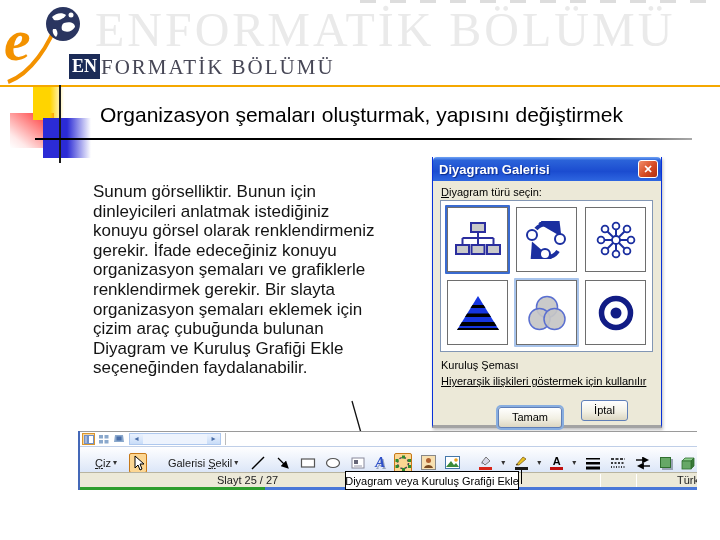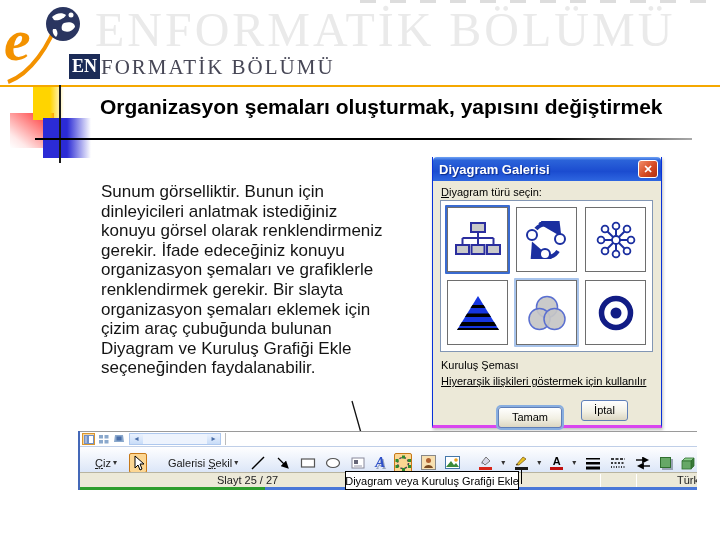--- a/index.html
+++ b/index.html
@@ -24,35 +24,35 @@
   .hdr-rule { position:absolute; left:0; top:85px; width:720px; height:2px; background:#F5A800; }
 
   
   .sq-yellow { position:absolute; left:33px; top:87px; width:31px; height:33px;
           background:linear-gradient(to right,#FFD400 55%, rgba(255,212,0,0)); }
   .sq-red { position:absolute; left:10px; top:113px; width:44px; height:35px;
           background:linear-gradient(to bottom left,#FF2020, #FFE9E9 80%, #FFF); }
   .sq-blue { position:absolute; left:43px; top:118px; width:48px; height:40px;
           background:linear-gradient(to right,#2B2BD5 50%, rgba(43,43,213,0)); }
   .vline { position:absolute; left:59px; top:85px; width:2px; height:78px; background:#1A1A1A; }
-  .page-title { position:absolute; left:100px; top:95px; font-size:21px; color:#000; white-space:nowrap;font-weight:bold; }
+  .page-title { position:absolute; left:100px; top:103px; font-size:21px; color:#000; white-space:nowrap; }
   .title-rule { position:absolute; left:35px; top:138px; width:657px; height:2px;
           background:linear-gradient(to right,#000 78%, #AAA); }
 
   
   .body-text { position:absolute; left:93px; top:182px; width:345px; font-size:17px;
-          line-height:19.6px; color:#141414;margin-left:8px; }
+          line-height:19.6px; color:#141414; }
   .body-text div { white-space:nowrap; }
 
   
   .anno-arrow { position:absolute; left:340px; top:393px; }
 
   
   .dialog { position:absolute; left:432px; top:157px; width:230px; height:271px;
-          border-left:1px solid #0831D9; border-right:1px solid #0831D9; border-bottom:3px solid #d946ef;
+          border-left:1px solid #0831D9; border-right:1px solid #0831D9; border-bottom:3px solid #a3a3a3;
           box-shadow:1px 2px 3px rgba(0,0,0,.25); }
   .dlg-titlebar { position:absolute; left:0; top:0; width:228px; height:24px;
           background:linear-gradient(180deg,#6FA3F5 0%, #2B63D9 14%, #1B4CD0 60%, #2E66E0 100%);
           border-radius:4px 4px 0 0; display:flex; align-items:center; }
   .dlg-title { color:#fff; font-weight:bold; font-size:13px; padding-left:6px;
           text-shadow:1px 1px 1px #0A2B8A; }
   .dlg-close { position:absolute; right:3px; top:3px; width:20px; height:18px; border:1px solid #fff;
           border-radius:3px; background:linear-gradient(135deg,#F28E6A,#D64A22 55%,#B03010);
           color:#fff; font-size:11px; font-weight:bold; display:flex; align-items:center; justify-content:center;
           cursor:default; }

